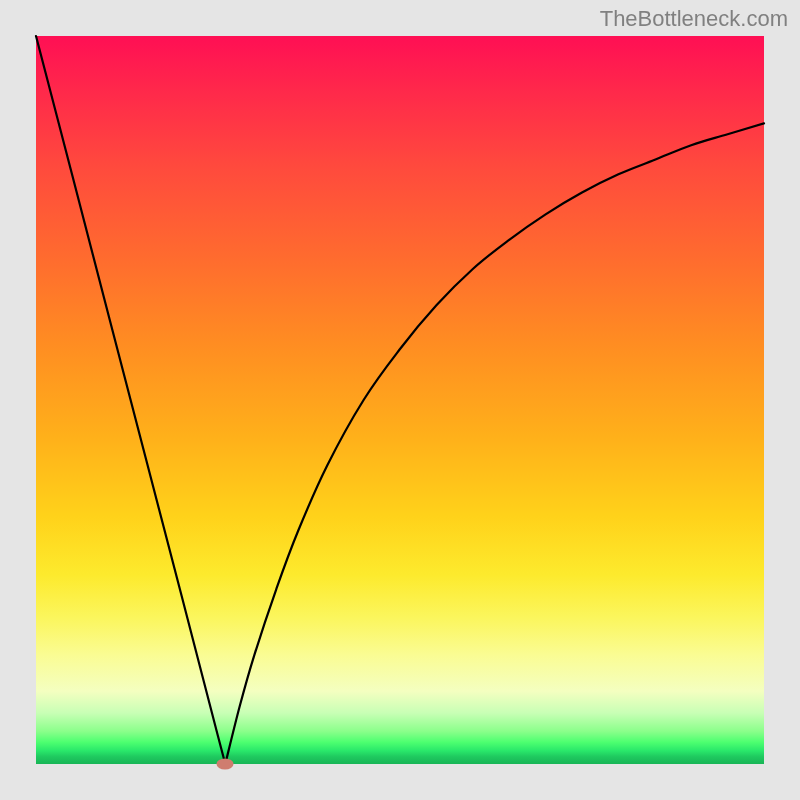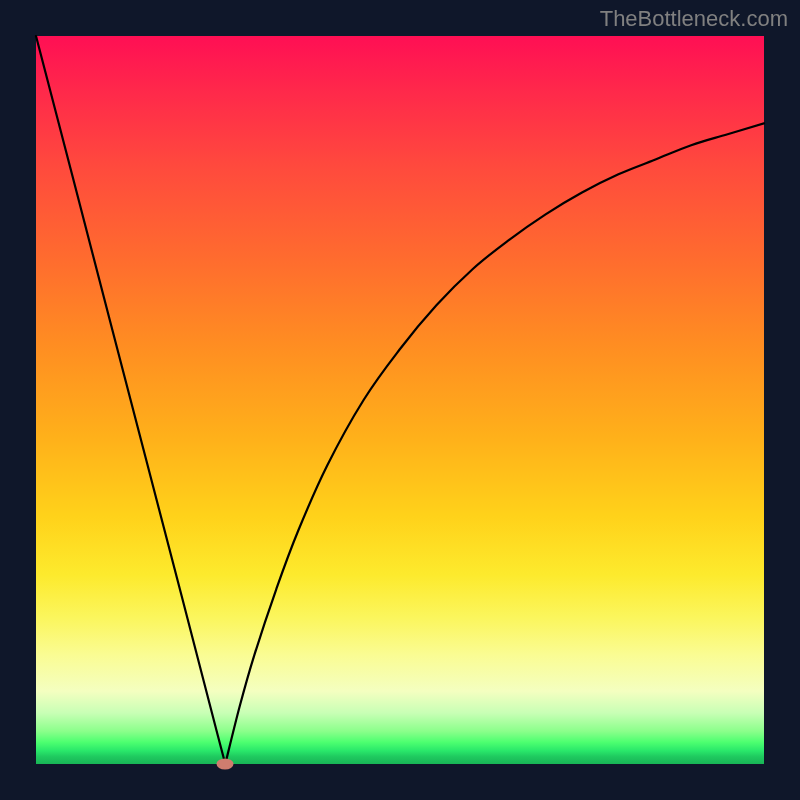--- a/index.html
+++ b/index.html
@@ -8,21 +8,21 @@
     width: 800px;
     height: 800px;
     overflow: hidden;
     background: #000;
     font-family: Arial, Helvetica, sans-serif;
   }
   .frame {
     position: relative;
     width: 800px;
     height: 800px;
-    background: #0f172a;
+    background: #e5e5e5;
   }
   .plot-area {
     position: absolute;
     left: 36px;
     top: 36px;
     width: 728px;
     height: 728px;
     
     background: linear-gradient(
       to bottom,

